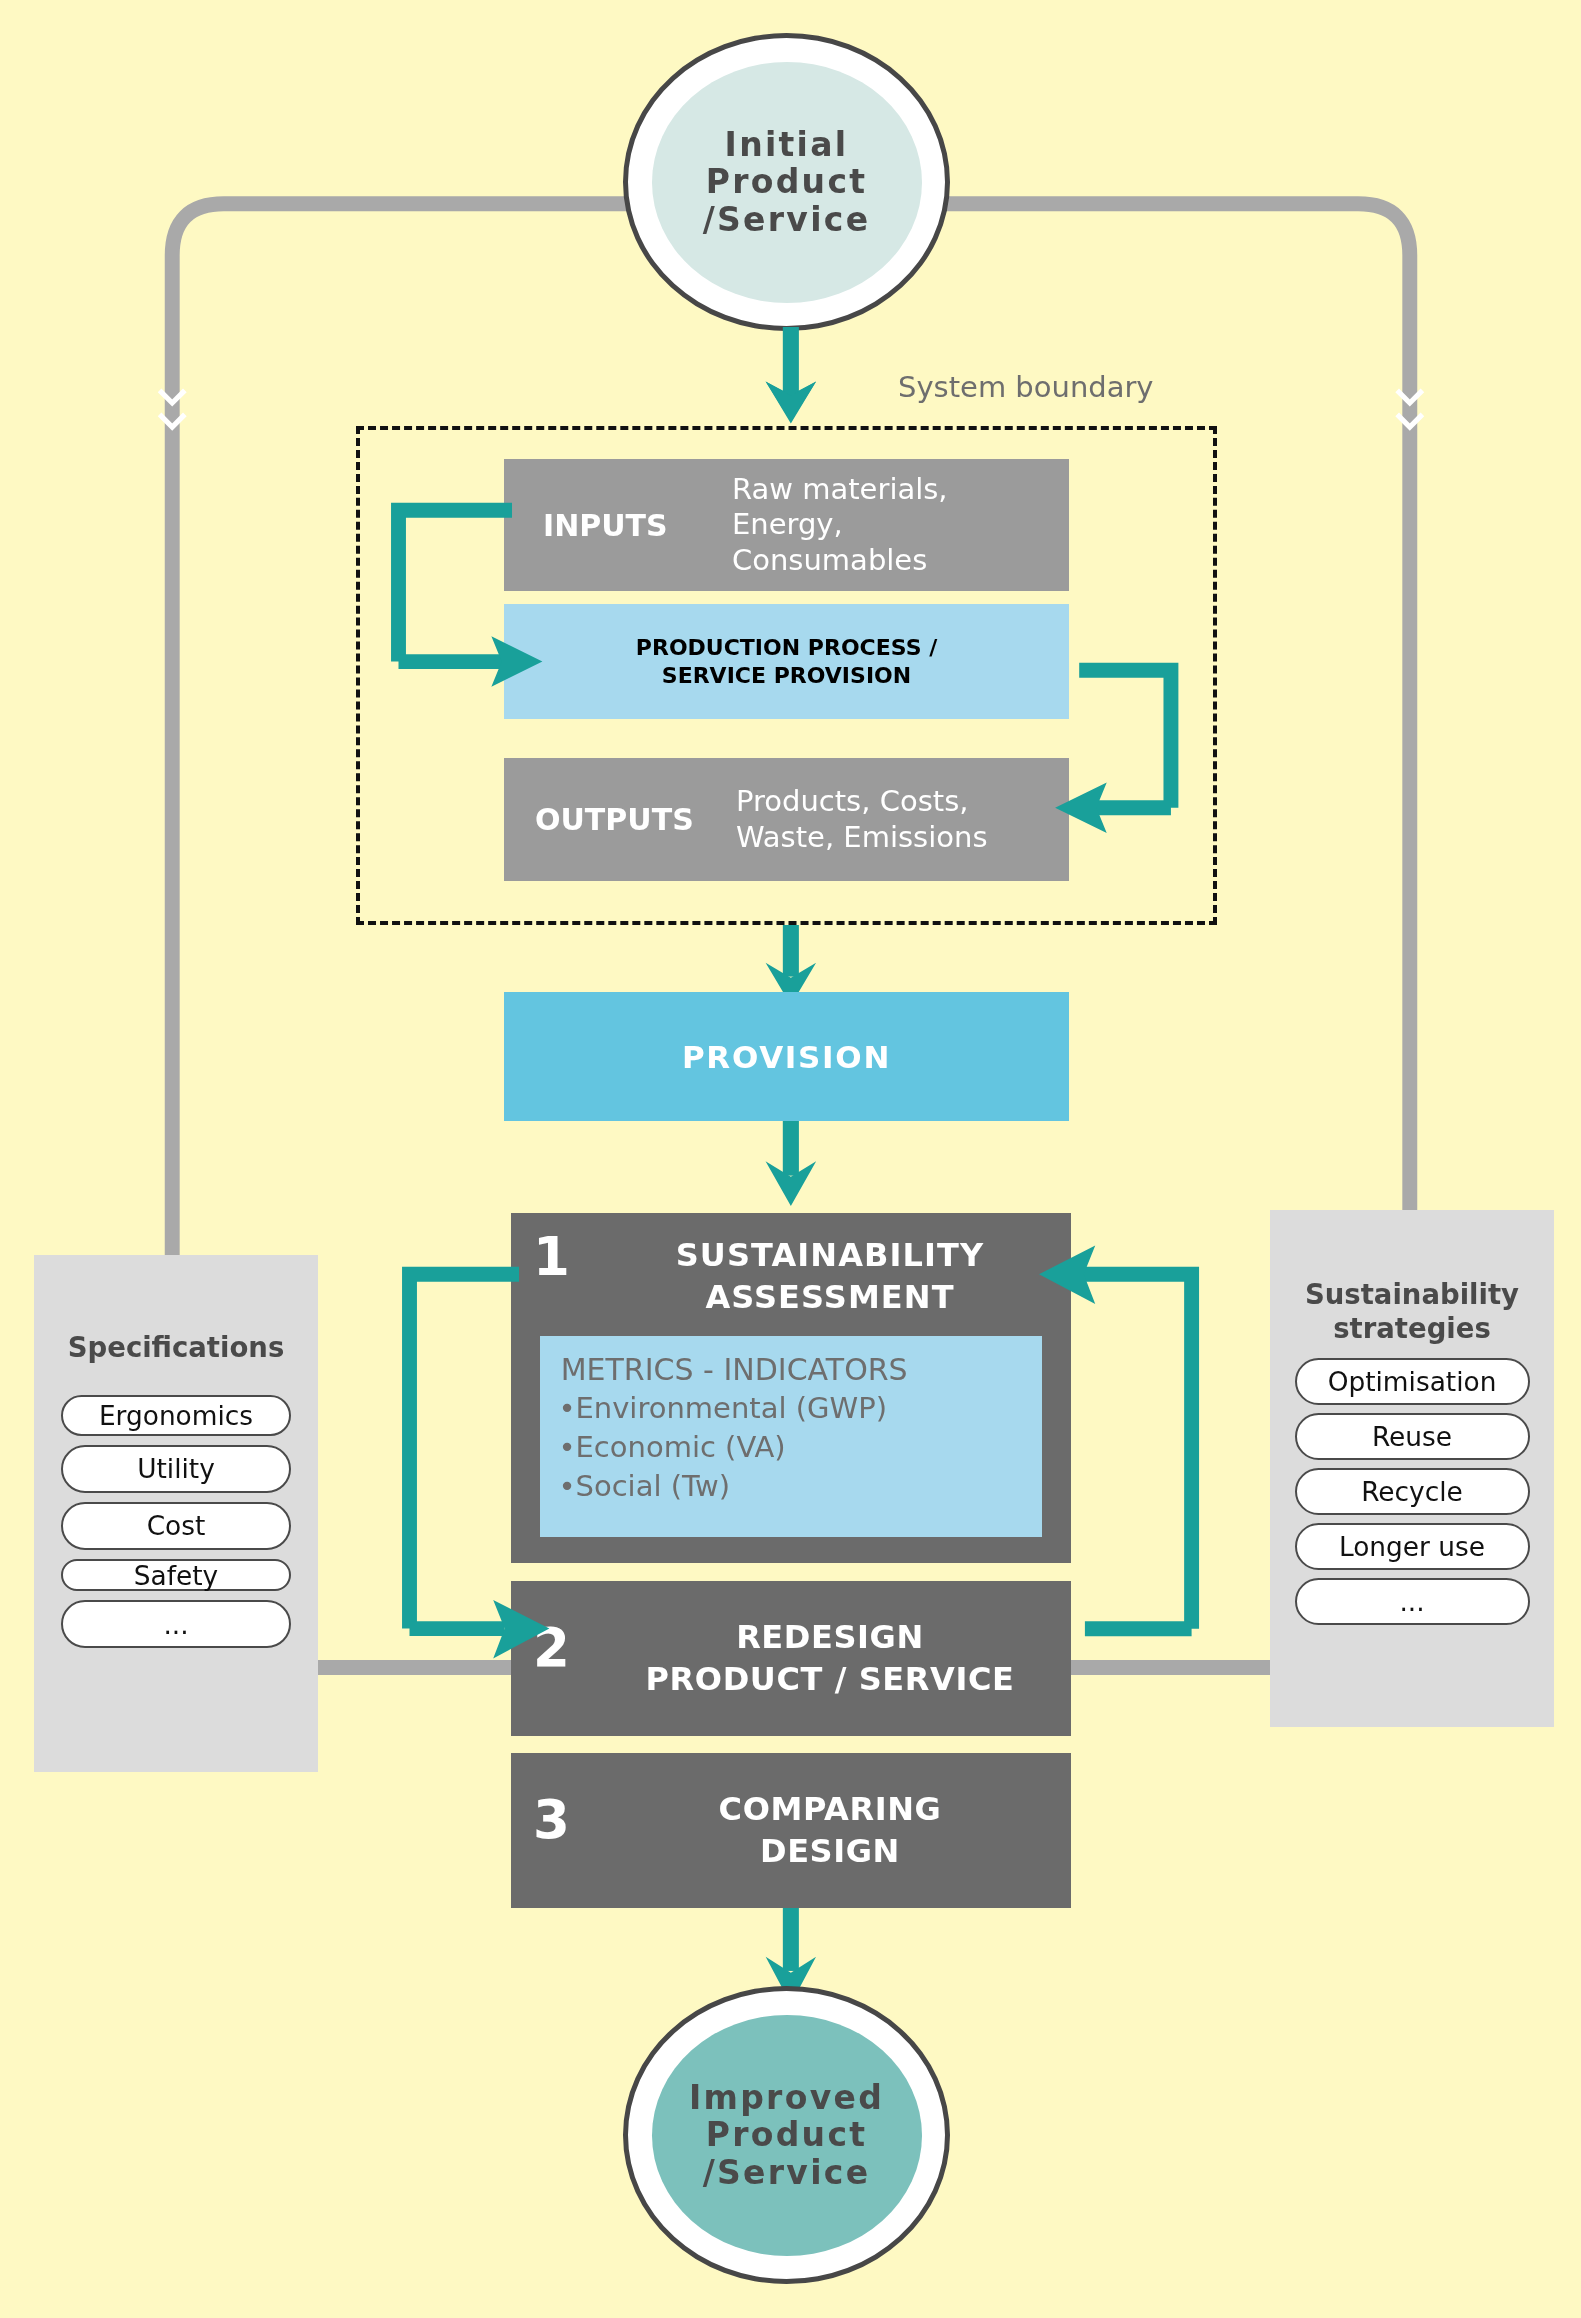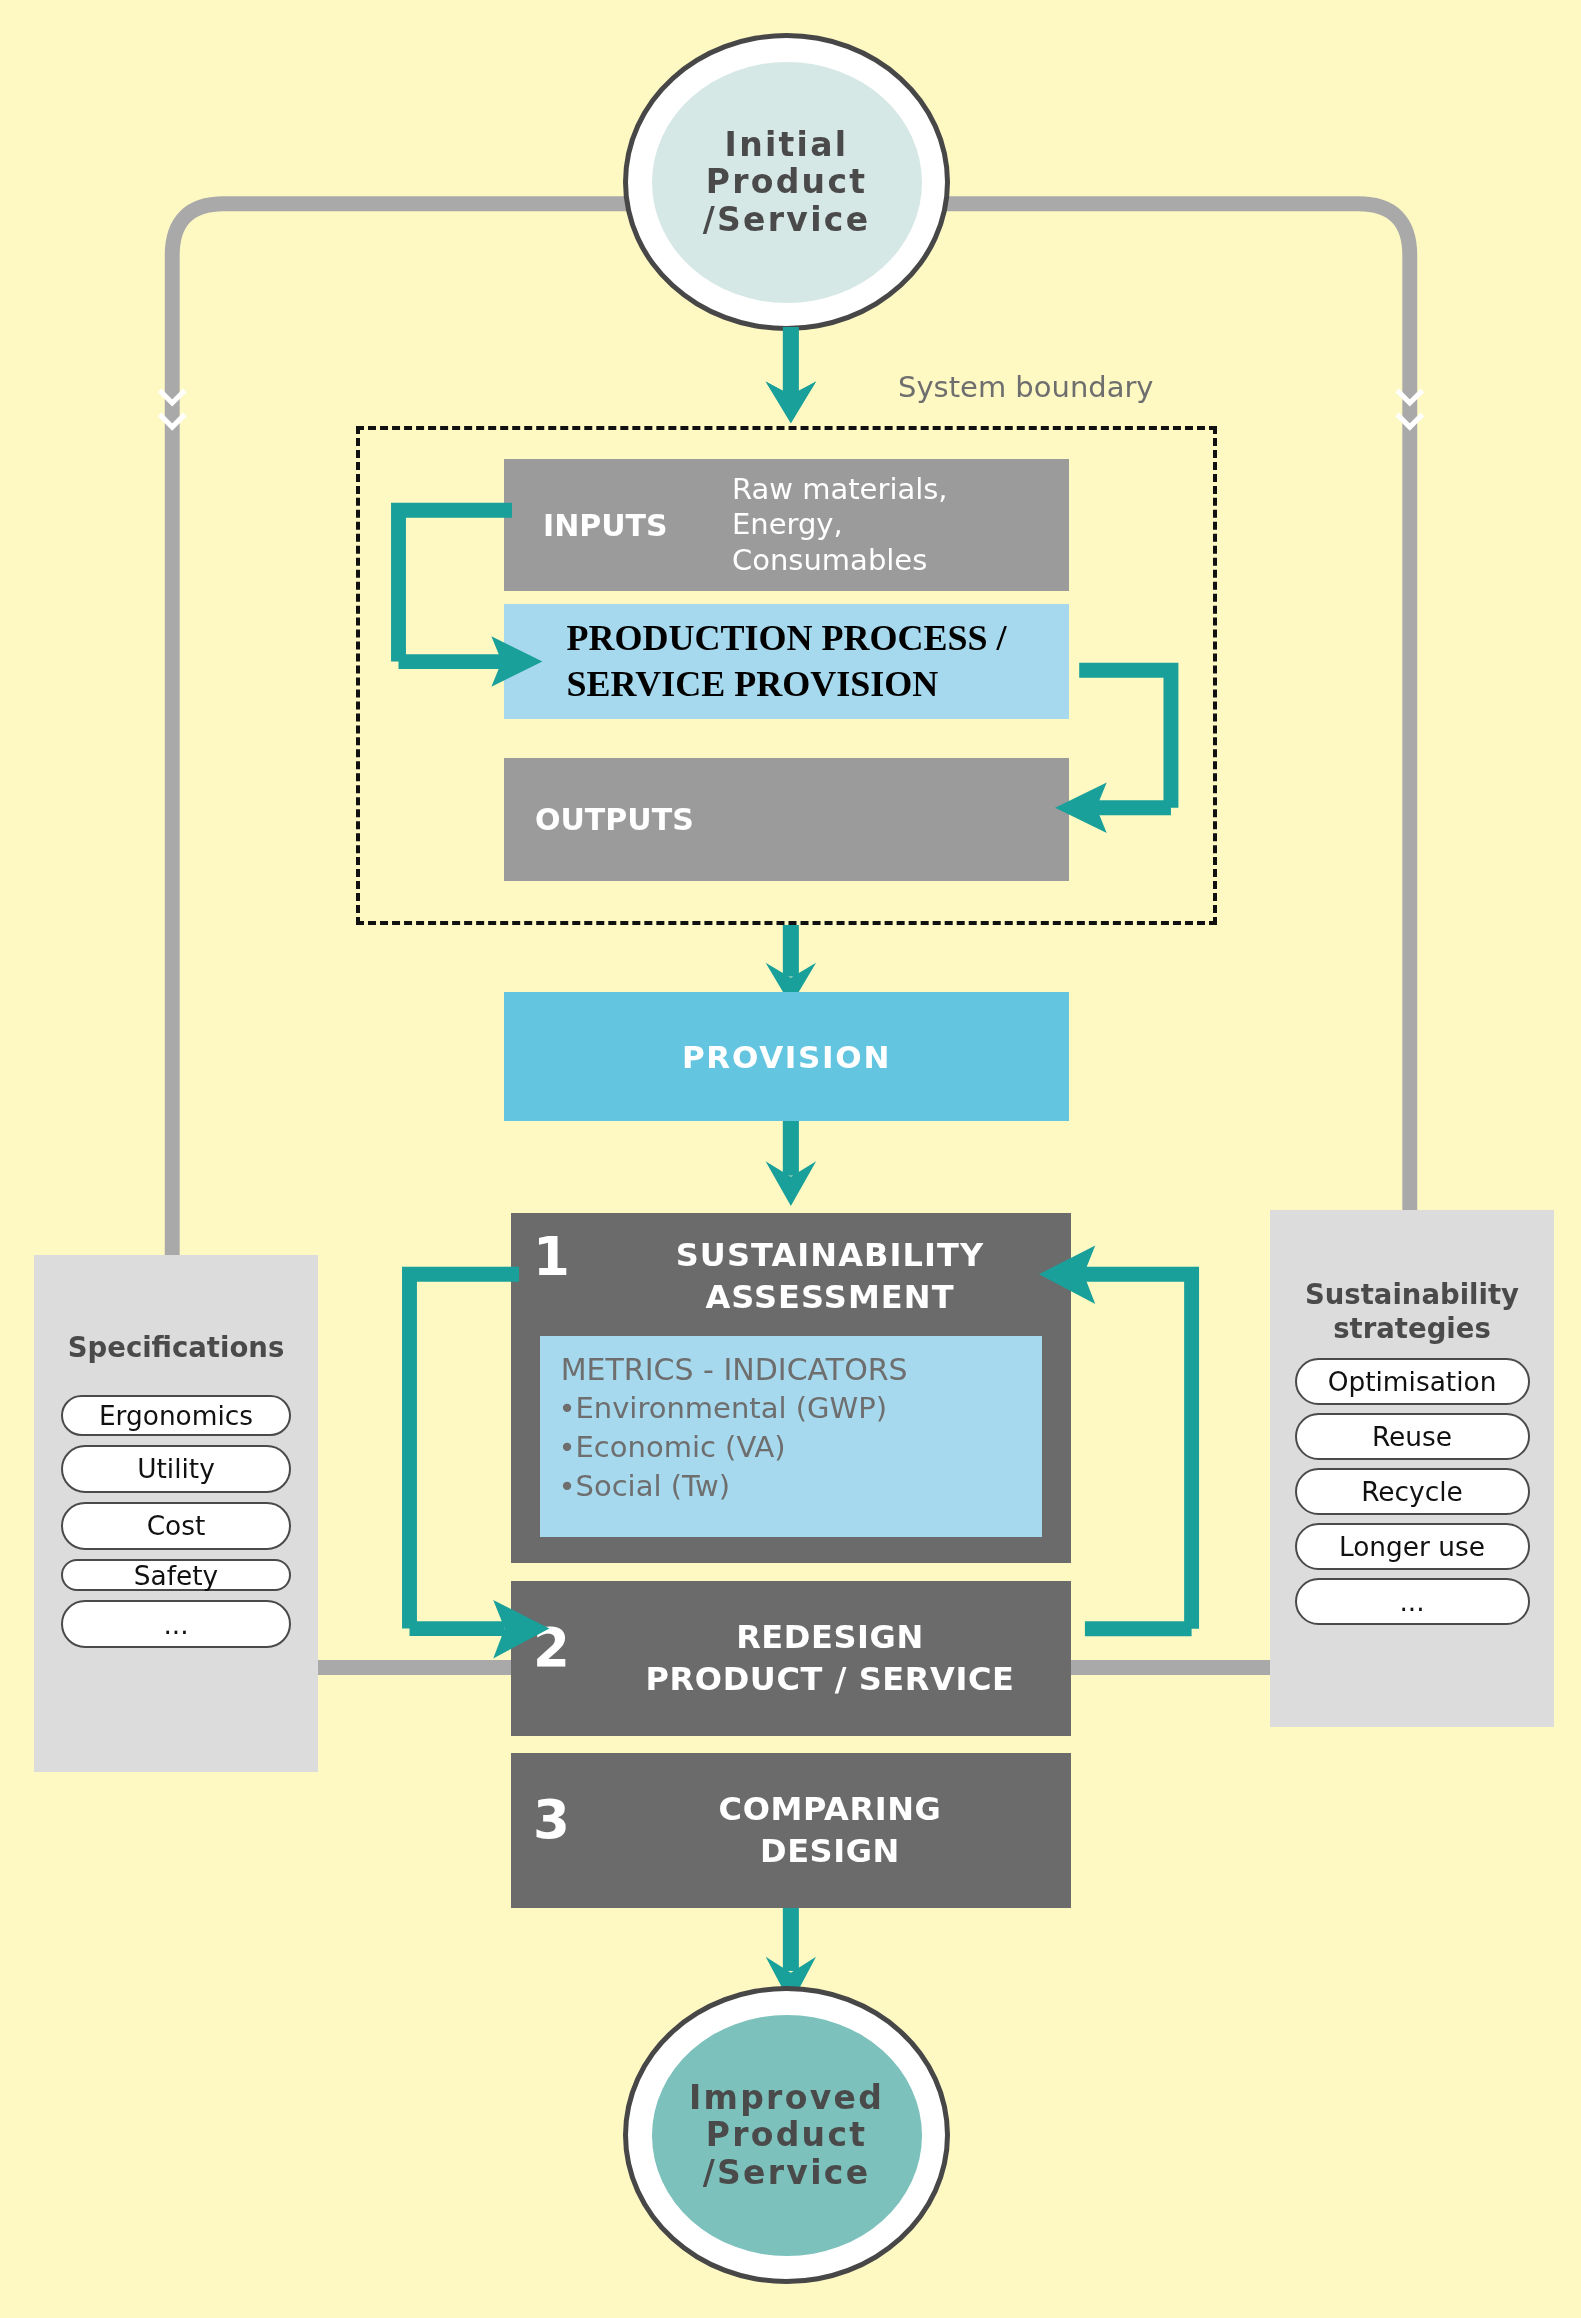--- a/index.html
+++ b/index.html
@@ -79,28 +79,32 @@
   <div class="box grey-box" style="left:504px;top:459px;width:565px;height:132px;align-items:center;">
     <div class="label-bold" style="font-size:30px;margin-left:39px;width:189px;">INPUTS</div>
     <div class="label-plain" style="font-size:29px;line-height:1.22;">
       <div>Raw materials,</div>
       <div>Energy,</div>
       <div>Consumables</div>
     </div>
   </div>
 
   <div class="box lightblue-box" style="left:504px;top:604px;width:565px;height:115px;align-items:center;justify-content:center;">
-    <div class="label-dark" style="font-size:36px;line-height:1.26;font-family:Liberation Serif, serif;">
+    <div class="label-dark" style="font-size:22px;text-align:center;line-height:1.26;">
       <div>PRODUCTION PROCESS /</div>
       <div>SERVICE PROVISION</div>
     </div>
   </div>
 
   <div class="box grey-box" style="left:504px;top:758px;width:565px;height:123px;align-items:center;">
     <div class="label-bold" style="font-size:30px;margin-left:31px;width:201px;">OUTPUTS</div>
+    <div class="label-plain" style="font-size:29px;line-height:1.22;">
+      <div>Products, Costs,</div>
+      <div>Waste, Emissions</div>
+    </div>
   </div>
 
   <svg style="left:379px;top:494px;width:172px;height:201px;" viewBox="0 0 300 350" width="172" height="201">
     <path d="M 232 28 L 34 28 L 34 292" stroke="#19a09a" stroke-width="26" fill="none"></path>
     <path d="M 34 292 L 216 292" stroke="#19a09a" stroke-width="26" fill="none"></path>
     <path d="M 196 248 L 285 292 L 196 336 L 214 292 Z" fill="#19a09a"></path>
   </svg>
 
   <svg style="left:1062px;top:654px;width:172px;height:178px;" viewBox="0 0 300 310" width="172" height="178">
     <path d="M 30 28 L 190 28 L 190 268" stroke="#19a09a" stroke-width="26" fill="none"></path>

